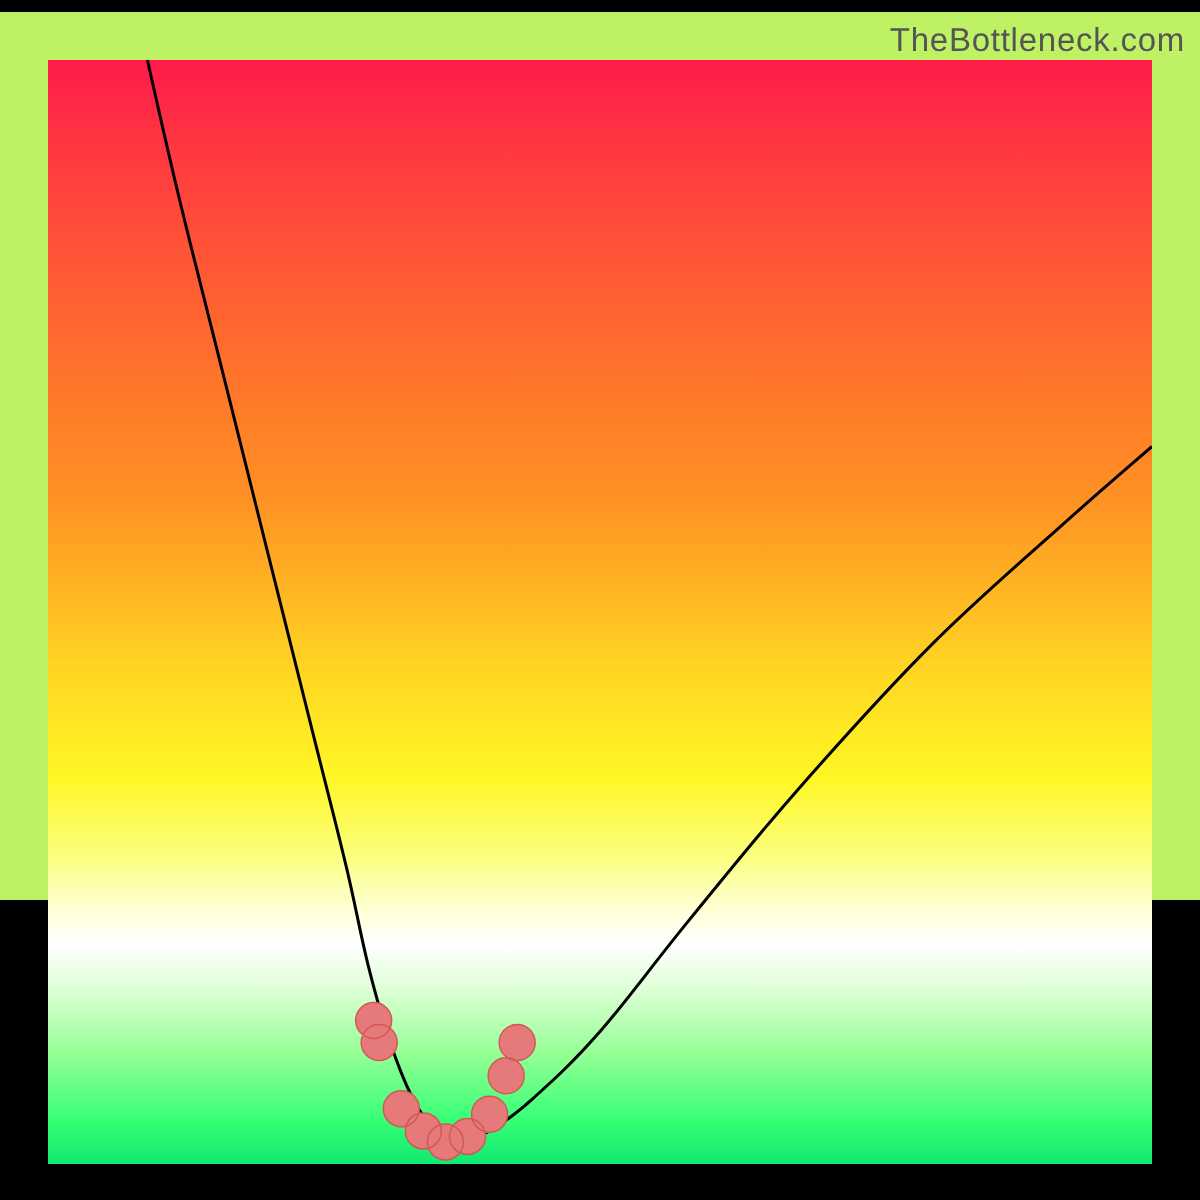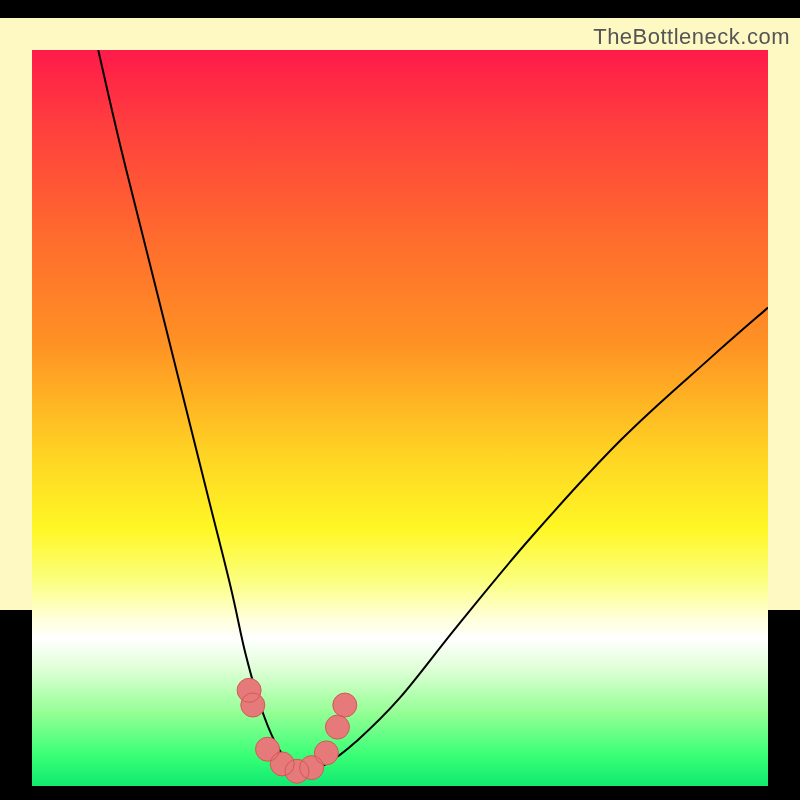--- a/index.html
+++ b/index.html
@@ -7,24 +7,24 @@
     padding: 0;
     width: 800px;
     height: 800px;
     overflow: hidden;
     background: #000;
     font-family: Arial, Helvetica, sans-serif;
   }
   .frame {
     position: absolute;
     left: 0;
-    top: 18px;
+    top: 8px;
     width: 800px;
     height: 592px;
-    background: #fef9c3;
+    background: #bef264;
   }
   .plot {
     position: absolute;
     left: 32px;
     top: 32px;
     width: 736px;
     height: 736px;
   }
   .gradient {
     position: absolute;

